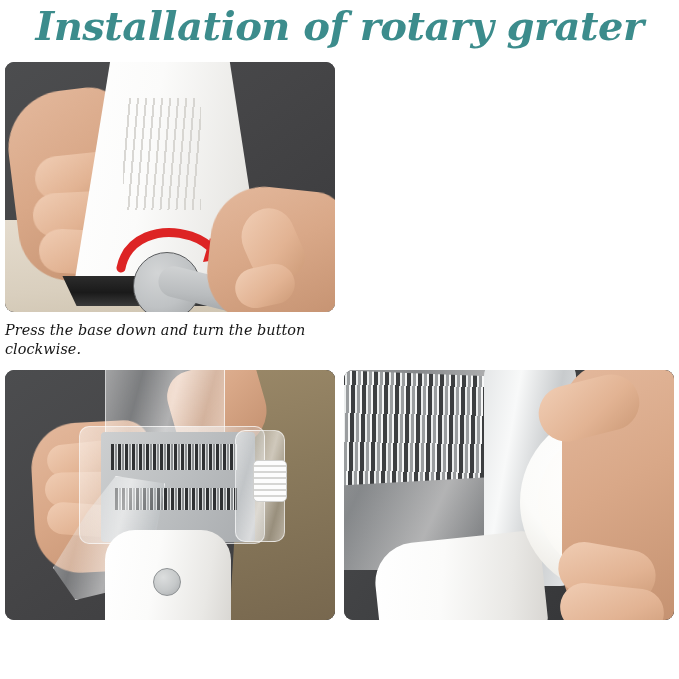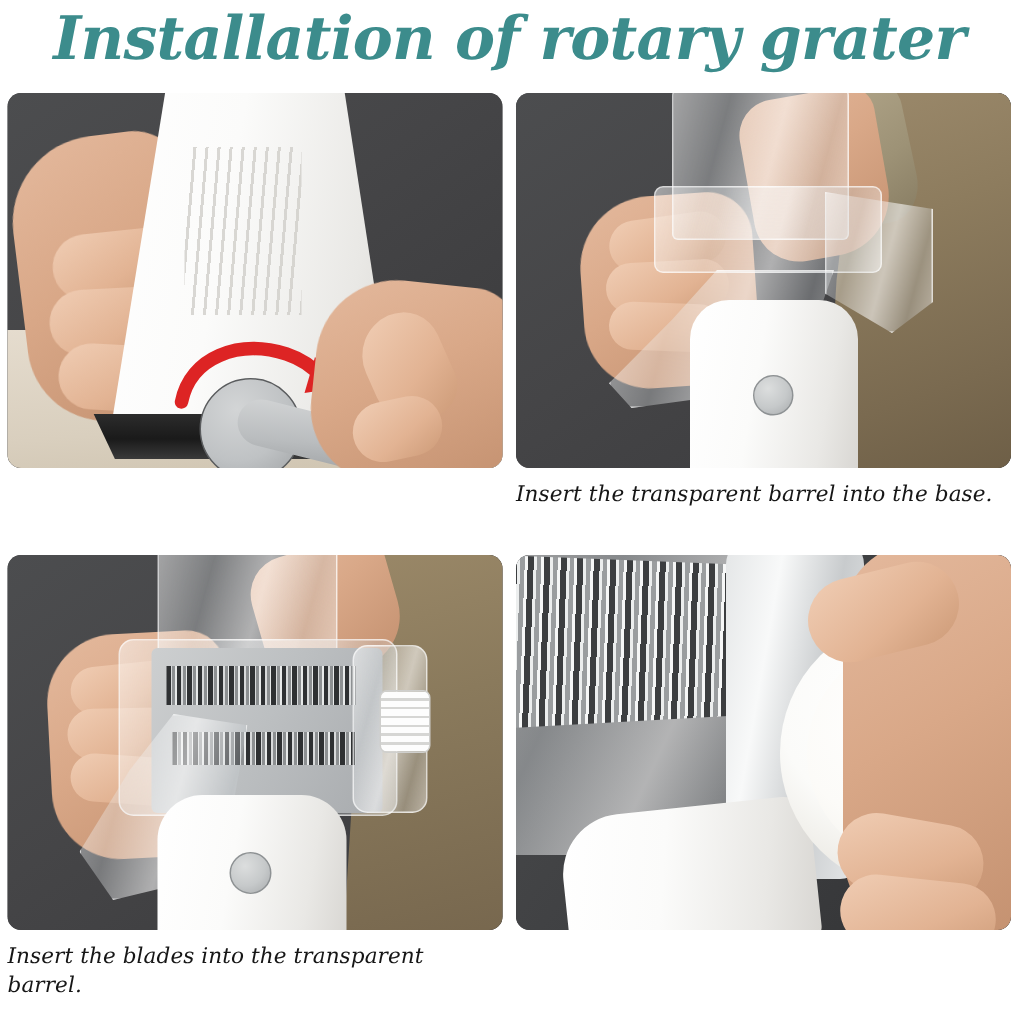--- a/index.html
+++ b/index.html
@@ -434,45 +434,23 @@
 
         <svg class="p1-arrow" viewBox="0 0 120 56">
           <path d="M6,46 C12,16 44,4 76,14 C88,18 95,24 100,30" fill="none" stroke="#dd2424" stroke-width="9" stroke-linecap="round"></path>
           <polygon points="95,16 114,36 88,40" fill="#dd2424"></polygon>
         </svg>
 
         <div class="p1-hand-r skin"></div>
         <div class="p1-thumb skin-lt"></div>
         <div class="p1-finger-r skin-lt"></div>
       </div>
+      <div class="caption">Press the base down and turn the button clockwise.</div>
     </div>
 
-    <div class="cell c1">
-      <div class="photo">
-        <div class="bg-dark"></div>
-
-        <div class="p2-jacket"></div>
-        <div class="p2-collar"></div>
-        <div class="p2-arm skin"></div>
-
-        <div class="p2-hand skin"></div>
-        <div class="p2-knuck1 skin-lt"></div>
-        <div class="p2-knuck2 skin-lt"></div>
-        <div class="p2-knuck3 skin-lt"></div>
-
-        <div class="p2-barrel-top glass"></div>
-        <div class="p2-barrel-mid glass"></div>
-        <div class="p2-spout glass"></div>
-        <div class="p2-chute glass"></div>
-
-        <div class="p2-base white-body"></div>
-        <div class="p2-btn"></div>
-      </div>
-      <div class="caption">Insert the transparent barrel into the base.</div>
-    </div>
 
     <div class="cell c2">
       <div class="photo">
         <div class="bg-dark"></div>
 
         <div class="p3-jacket"></div>
         <div class="p3-arm skin"></div>
 
         <div class="p3-hand skin"></div>
         <div class="p3-k1 skin-lt"></div>
@@ -484,21 +462,20 @@
         <div class="p3-drum"></div>
         <div class="p3-teeth-a"></div>
         <div class="p3-teeth-b"></div>
         <div class="p3-endcap glass"></div>
         <div class="p3-gear"></div>
         <div class="p3-chute glass"></div>
 
         <div class="p3-base white-body"></div>
         <div class="p3-btn"></div>
       </div>
-      <div class="caption">Insert the blades into the transparent barrel.</div>
     </div>
 
     <div class="cell c3">
       <div class="photo">
         <div class="p4-bg"></div>
 
         <div class="p4-barrel"></div>
         <div class="p4-teeth"></div>
         <div class="p4-ring"></div>
         <div class="p4-handle white-body"></div>

